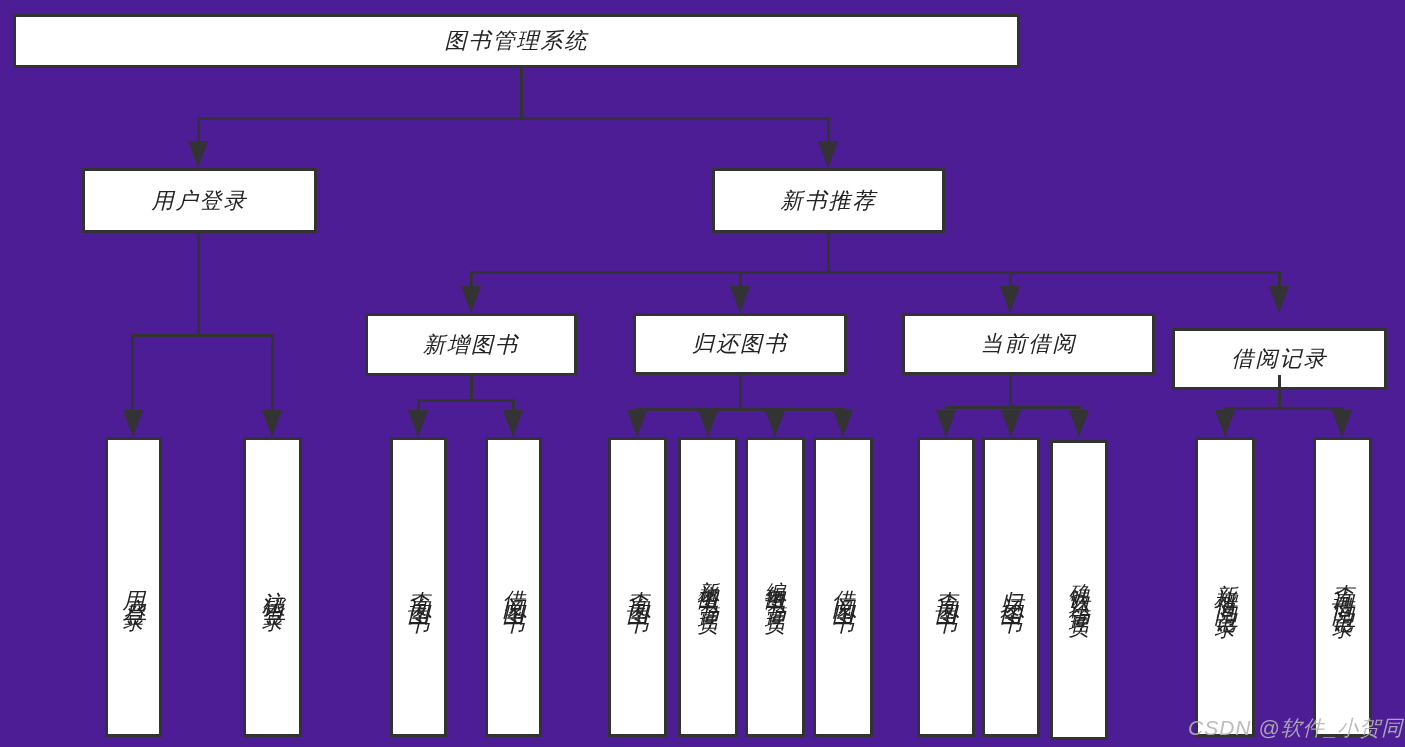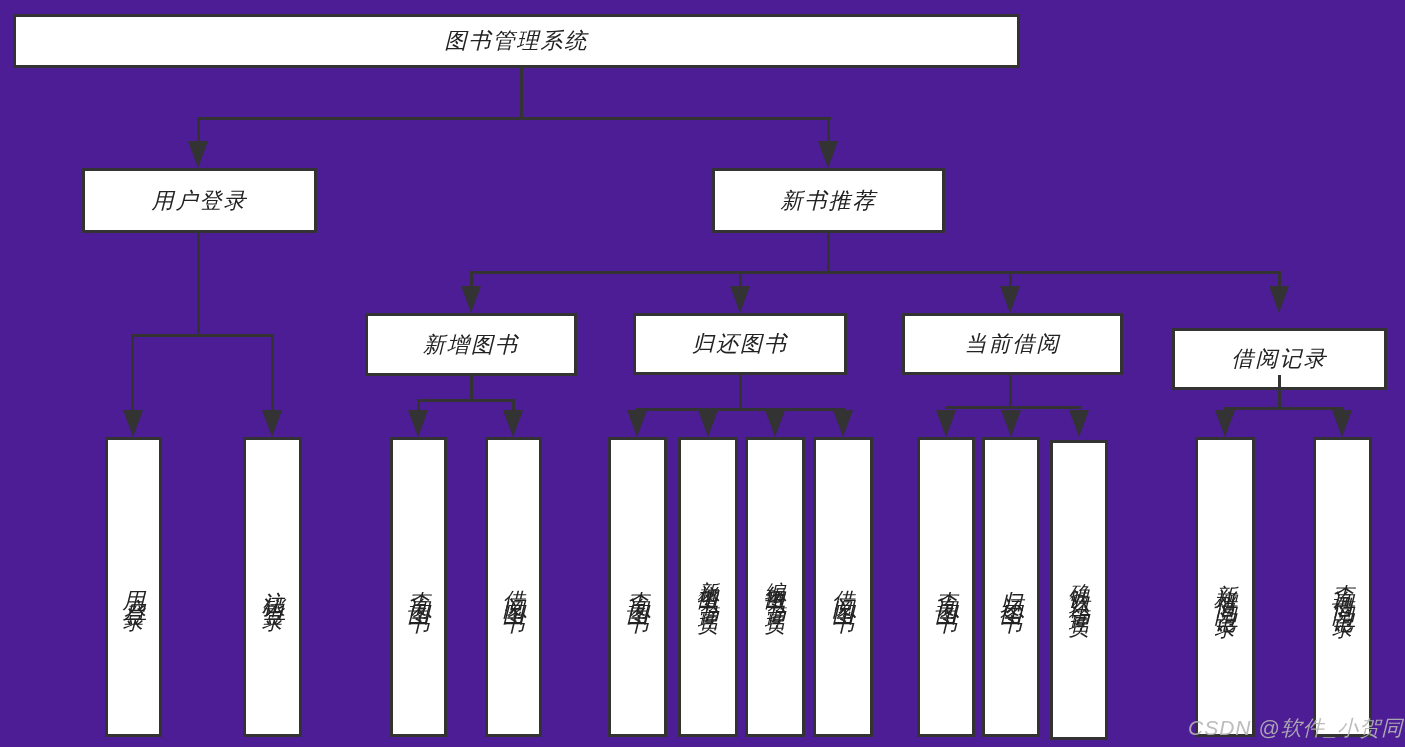--- a/index.html
+++ b/index.html
@@ -67,21 +67,21 @@
   <div class="arrow" style="left:730px;top:286px;"></div>
   <div class="arrow" style="left:1000px;top:286px;"></div>
   <div class="arrow" style="left:1269px;top:286px;"></div>
 
   <div class="box" style="left:365px;top:313px;width:212px;height:63px;">
     <span>新增图书</span>
   </div>
   <div class="box" style="left:633px;top:313px;width:214px;height:62px;">
     <span>归还图书</span>
   </div>
-  <div class="box" style="left:902px;top:313px;width:221px;height:62px;">
+  <div class="box" style="left:902px;top:313px;width:253px;height:62px;">
     <span>当前借阅</span>
   </div>
   <div class="box" style="left:1172px;top:328px;width:215px;height:62px;">
     <span>借阅记录</span>
   </div>
 
   <div class="vline" style="left:470px;top:376px;width:3px;height:25px;"></div>
   <div class="hline" style="left:417px;top:399px;width:98px;height:3px;"></div>
   <div class="vline" style="left:417px;top:399px;width:3px;height:13px;"></div>
   <div class="vline" style="left:512px;top:399px;width:3px;height:13px;"></div>

